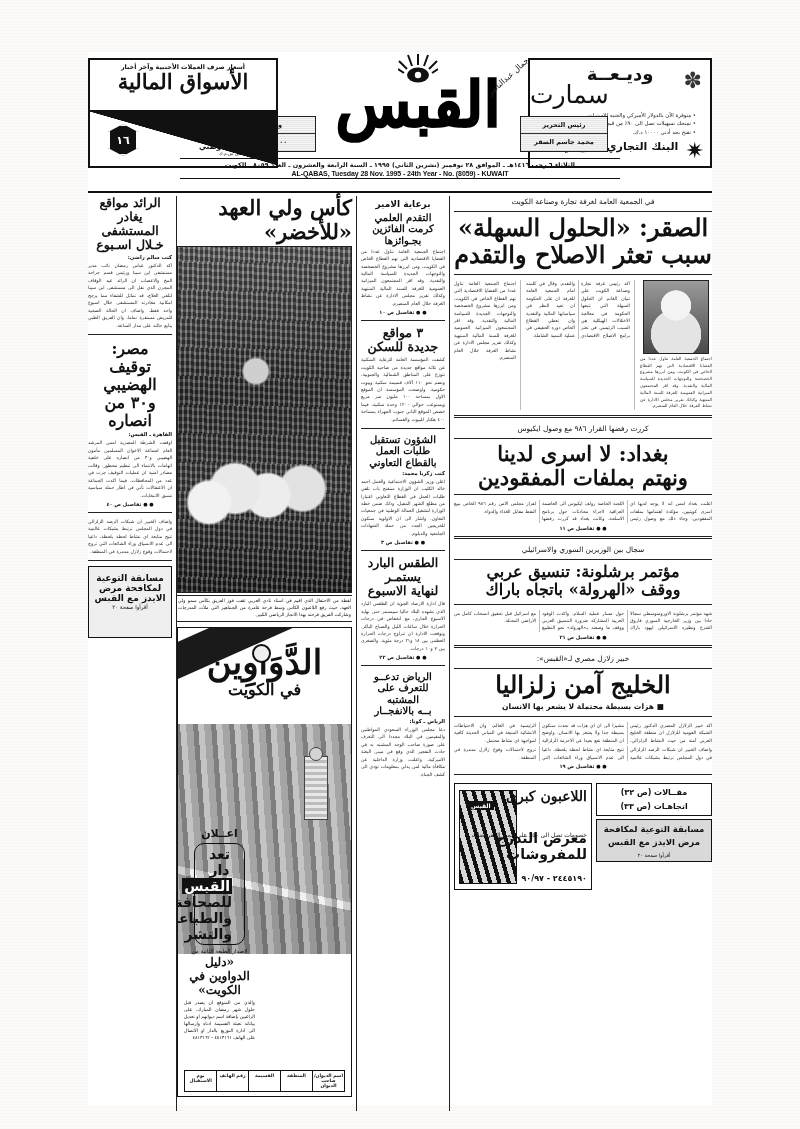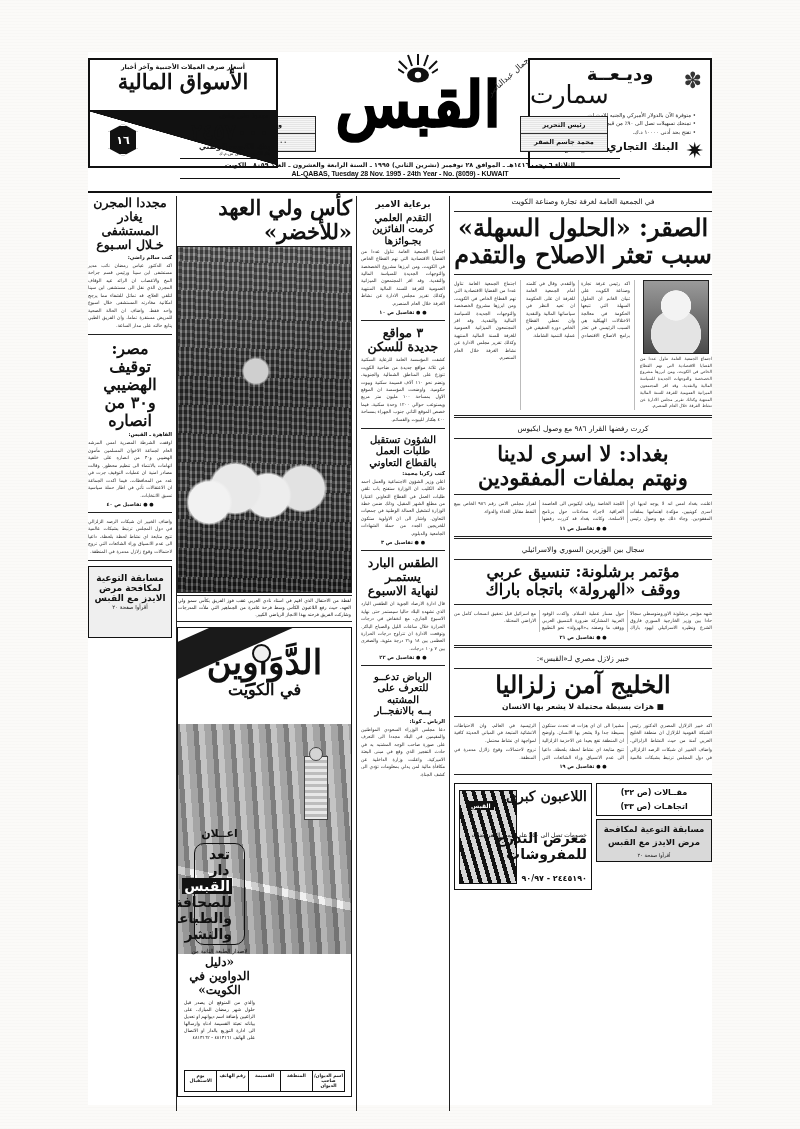--- a/index.html
+++ b/index.html
@@ -539,21 +539,21 @@
           <div>القسيمة</div>
           <div>رقم الهاتف</div>
           <div>يوم الاستقبال</div>
         </div>
       </div>
     </div>
 
     <div class="col left">
 
       <div>
-        <div class="hl-main hl-sm">مجددا المجرن</div>
+        <div class="hl-main hl-sm">الرائد مواقع</div>
         <div class="hl-main hl-sm">يغادر المستشفى</div>
         <div class="hl-main hl-sm">خـلال اسـبوع</div>
         <div class="byline">كتب سالم راضي:</div>
         <div class="body-text">اكد الدكتور عباس رمضان نائب مدير مستشفى ابن سينا ورئيس قسم جراحة المخ والاعصاب ان الرائد عيد الوقاف المجرن الذي نقل الى مستشفى ابن سينا لتلقي العلاج، قد تماثل للشفاء مما يرجح امكانية مغادرته المستشفى خلال اسبوع واحد فقط. واضاف ان الحالة الصحية للمريض مستقرة تماما، وان الفريق الطبي يتابع حالته على مدار الساعة.</div>
       </div>
 
       <div class="rule"></div>
 
       <div>
         <div class="hl-main hl-md">مصر: توقيف</div>

